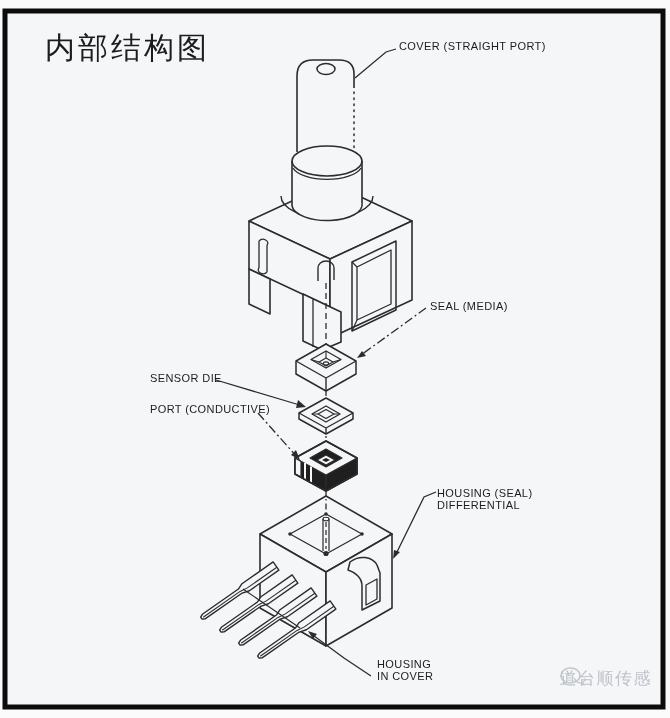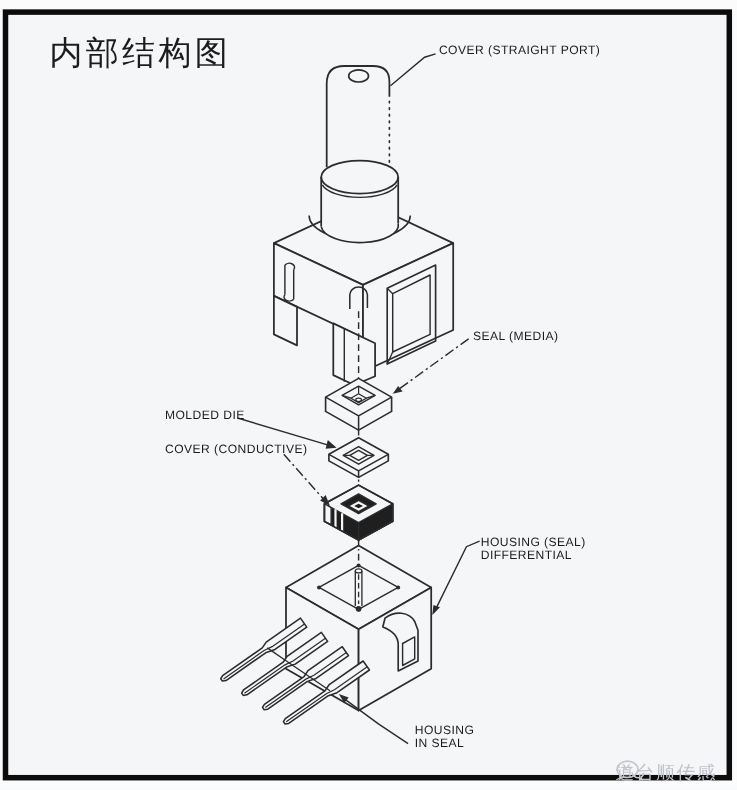--- a/index.html
+++ b/index.html
@@ -16,21 +16,21 @@
     color:#1c1c1c;white-space:nowrap;line-height:11.5px;
   }
   .title{
     position:absolute;left:45px;top:28px;
     font-size:30px;font-weight:500;letter-spacing:3px;color:#1c1c1c;
     font-family:"Liberation Sans", sans-serif;
   }
   .watermark{
     position:absolute;right:18px;top:667px;
     display:flex;align-items:center;gap:6px;
-    color:#bfc3c9;font-size:17px;letter-spacing:1.5px;font-weight:500;margin-top:24px;
+    color:#bfc3c9;font-size:17px;letter-spacing:1.5px;font-weight:500;
   }
 </style>
 </head>
 <body>
 
 <div id="stage">
 
 <svg width="670" height="718" viewBox="0 0 670 718">
   <defs>
     <g id="lead">
@@ -151,32 +151,32 @@
     <path d="M308,631 L317,634 L313,639 Z" fill="#2c2c2c" stroke="none"></path>
   </g>
 </svg>
 
 <div class="title">内部结构图</div>
 
 <div class="lbl" style="left:399px;top:41px;">COVER (STRAIGHT PORT)</div>
 
 <div class="lbl" style="left:430px;top:301px;">SEAL (MEDIA)</div>
 
-<div class="lbl" style="left:150px;top:373px;">MOLDED DIE</div>
+<div class="lbl" style="left:150px;top:373px;">SENSOR DIE</div>
 
-<div class="lbl" style="left:150px;top:404px;">COVER (CONDUCTIVE)</div>
+<div class="lbl" style="left:150px;top:404px;">PORT (CONDUCTIVE)</div>
 
 <div class="lbl" style="left:437px;top:488px;">
   <div>HOUSING (SEAL)</div>
   <div>DIFFERENTIAL</div>
 </div>
 
 <div class="lbl" style="left:377px;top:659px;">
   <div>HOUSING</div>
-  <div>IN SEAL</div>
+  <div>IN COVER</div>
 </div>
 
 <div class="watermark">
   <svg width="26" height="22" viewBox="0 0 26 22">
     <path d="M10.5,1 C5.3,1 1,4.3 1,8.4 C1,10.8 2.4,12.9 4.6,14.2 L3.7,16.9 L6.9,15.2 C8,15.6 9.2,15.8 10.5,15.8 C15.7,15.8 20,12.5 20,8.4 C20,4.3 15.7,1 10.5,1 Z" fill="none" stroke="#c3c7cd" stroke-width="1.6"></path>
     <circle cx="7.3" cy="7" r="1.1" fill="#c3c7cd"></circle>
     <circle cx="13.2" cy="7" r="1.1" fill="#c3c7cd"></circle>
     <path d="M14.5,11.2 C14.9,14.1 17.8,16.3 21,16.1 L23.4,17.5 L22.8,15.5 C24.3,14.5 25.2,13 25,11.4" fill="none" stroke="#c3c7cd" stroke-width="1.4"></path>
   </svg>
   <span>道台顺传感</span>

